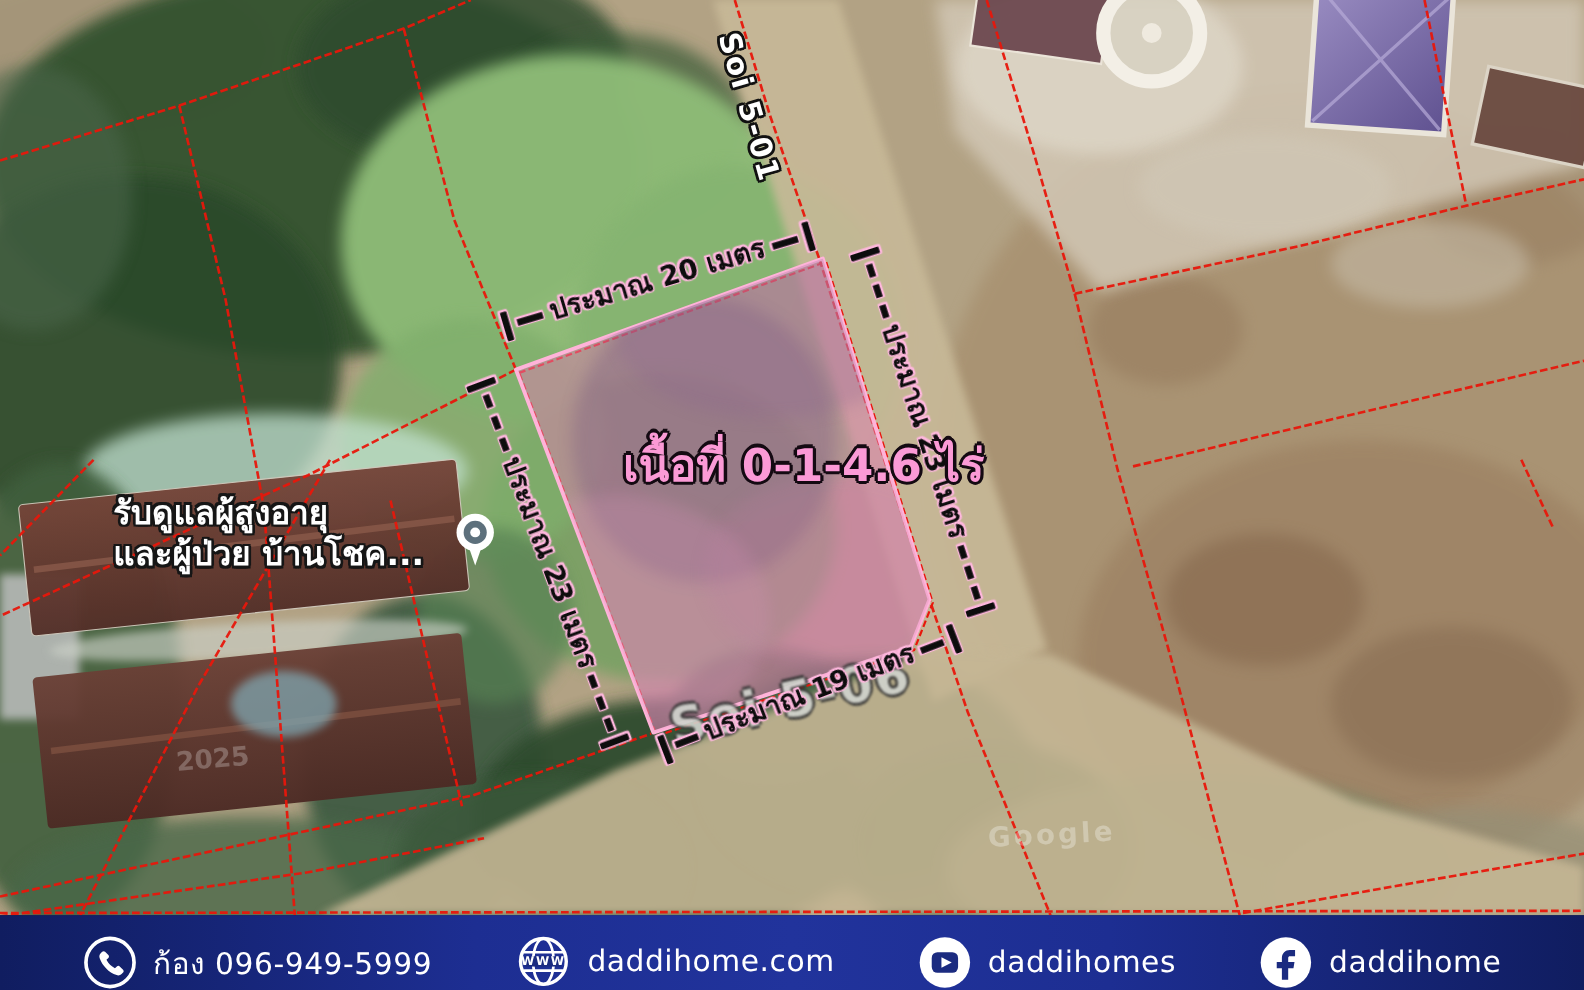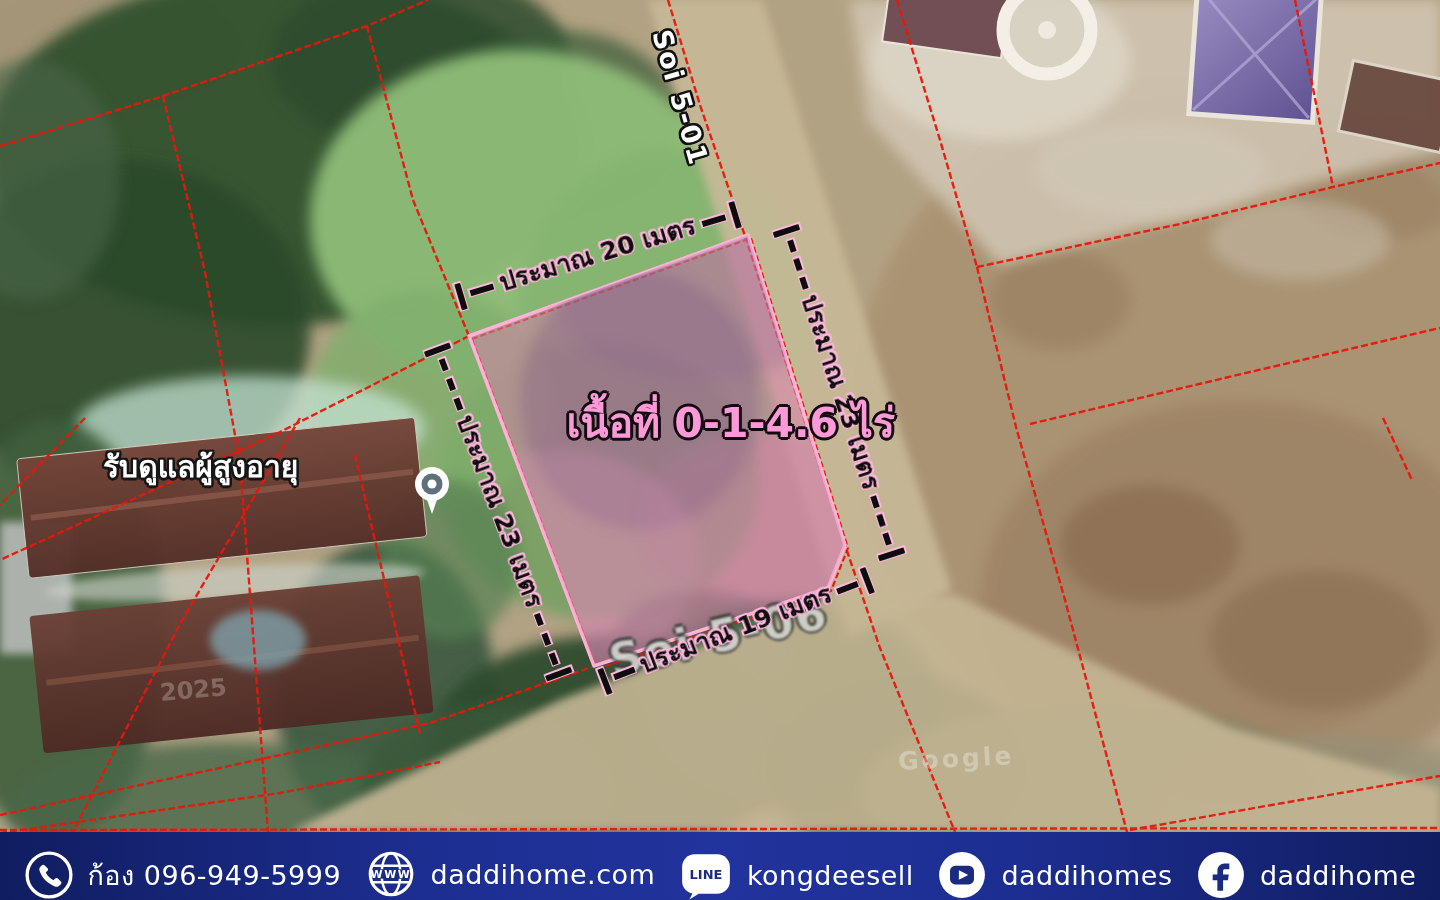--- a/index.html
+++ b/index.html
@@ -191,20 +191,21 @@
     </svg>
 
     <div class="overlay-label street" id="soi-top">Soi 5-01</div>
     <div class="overlay-label" id="soi-bottom" style="position:absolute;font-weight:bold;">Soi 5-06</div>
 
     <div class="wm" id="wm-year">2025</div>
     <div class="wm" id="wm-brand">Google</div>
 
     <div class="overlay-label" id="place-label">
       <div>รับดูแลผู้สูงอายุ</div>
+      <div>และผู้ป่วย บ้านโชค...</div>
     </div>
 
     <div class="dim" id="dim-top">
       <span class="tick"></span>
       <span class="dash"></span>
       <span class="lbl">ประมาณ 20 เมตร</span>
       <span class="dash"></span>
       <span class="tick"></span>
     </div>
     <div class="dim" id="dim-right">
@@ -249,28 +250,20 @@
         <circle cx="25" cy="25" r="20" fill="none" stroke="#fff" stroke-width="3"></circle>
         <ellipse cx="25" cy="25" rx="9" ry="20" fill="none" stroke="#fff" stroke-width="2.4"></ellipse>
         <line x1="7.5" y1="17" x2="42.5" y2="17" stroke="#fff" stroke-width="2.4"></line>
         <line x1="7.5" y1="33" x2="42.5" y2="33" stroke="#fff" stroke-width="2.4"></line>
         <rect x="9" y="20.5" width="32" height="9" fill="#1b2b80"></rect>
         <text x="25" y="28.5" text-anchor="middle" fill="#fff" font-size="10.5" font-weight="bold" font-family="DejaVu Sans, sans-serif" letter-spacing="1.5">WWW</text>
       </svg>
       <span class="f-label">daddihome.com</span>
     </div>
 
-    <div class="f-item">
-      <svg width="54" height="50" viewBox="0 0 52 48">
-        <rect x="3" y="4" width="46" height="38" rx="12" fill="#fff"></rect>
-        <path d="M14 40 L10 47.5 L19 42 Z" fill="#fff"></path>
-        <text x="26" y="27.5" text-anchor="middle" fill="#1b2b80" font-size="12.5" font-weight="bold" font-family="DejaVu Sans, sans-serif">LINE</text>
-      </svg>
-      <span class="f-label">kongdeesell</span>
-    </div>
 
     <div class="f-item">
       <svg width="50" height="50" viewBox="0 0 48 48">
         <circle cx="24" cy="24" r="22" fill="#fff"></circle>
         <rect x="12.5" y="15" width="23" height="18" rx="5" fill="#1b2b80"></rect>
         <path d="M21 19.5 L30 24 L21 28.5 Z" fill="#fff"></path>
       </svg>
       <span class="f-label">daddihomes</span>
     </div>
 

